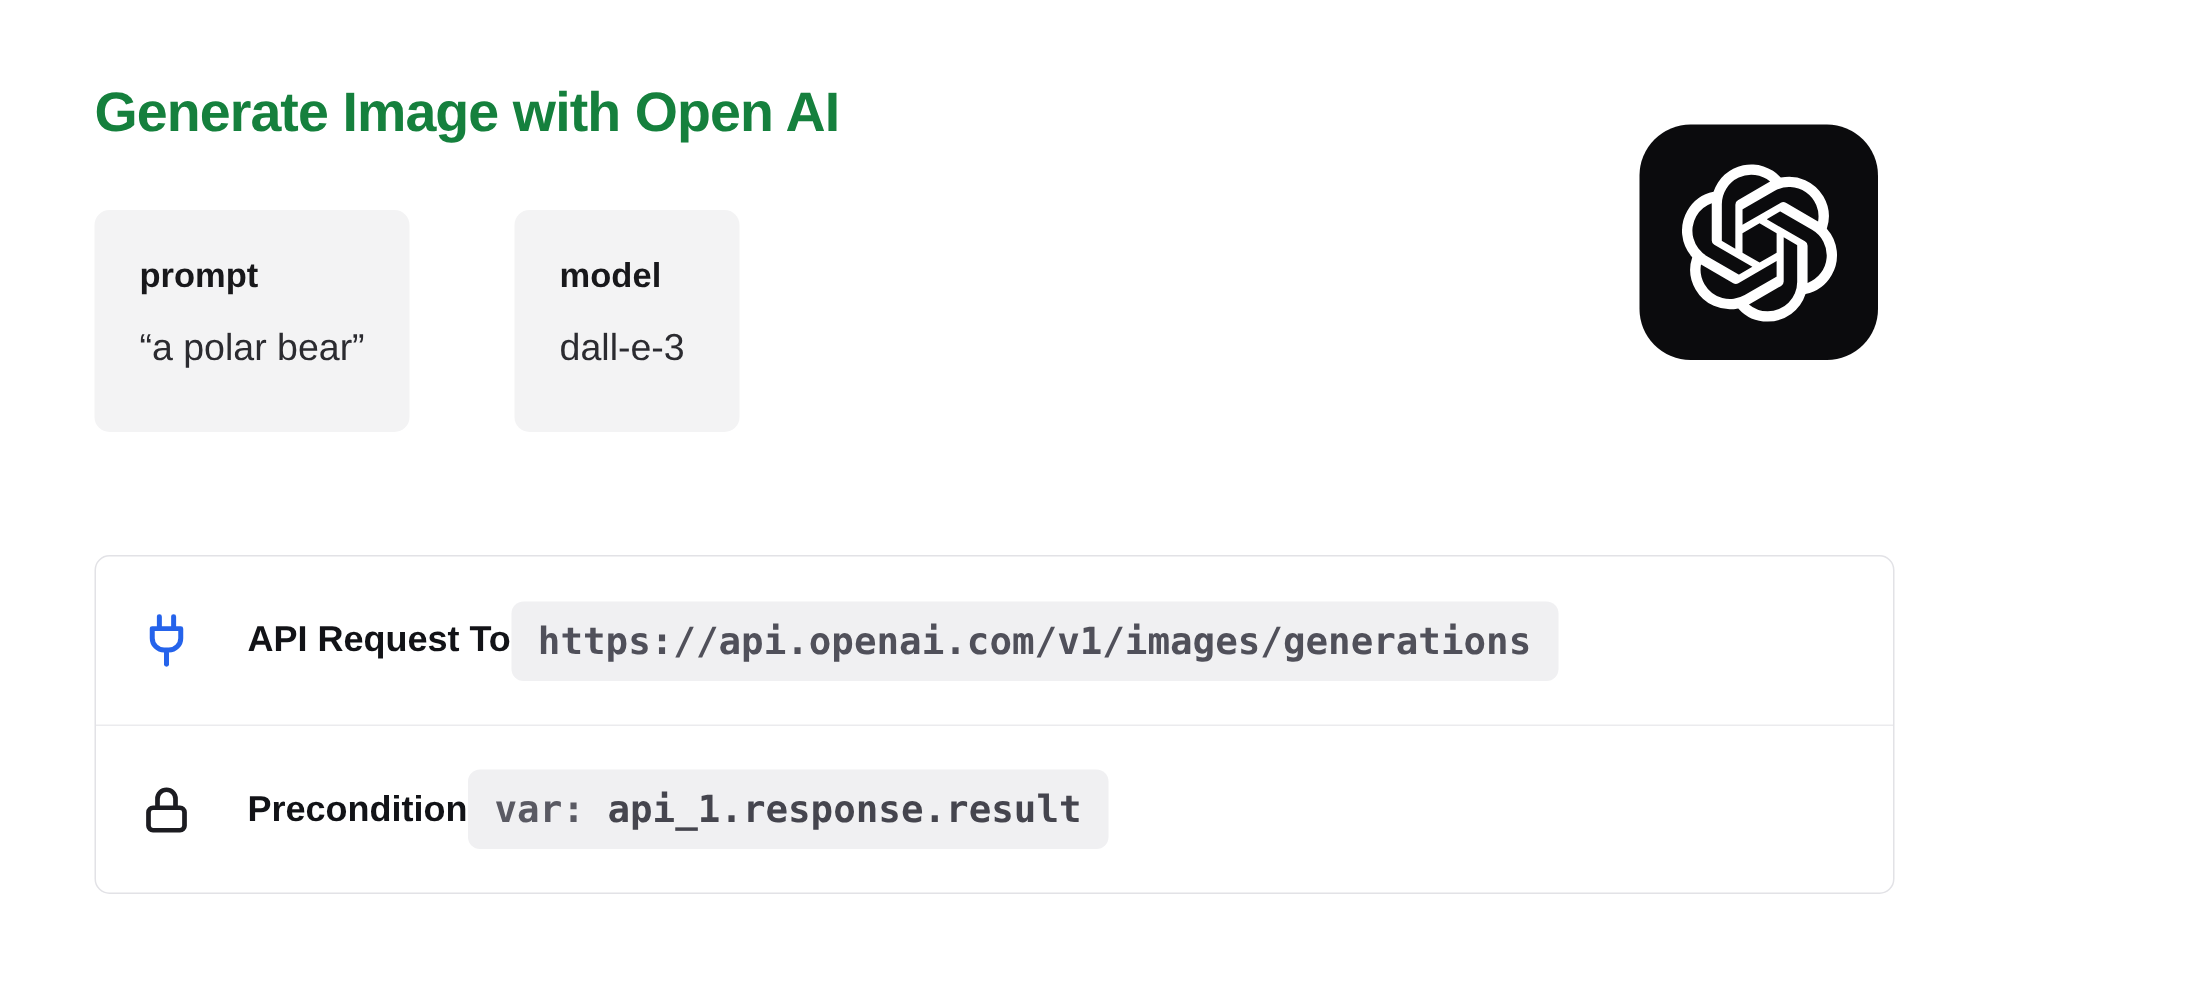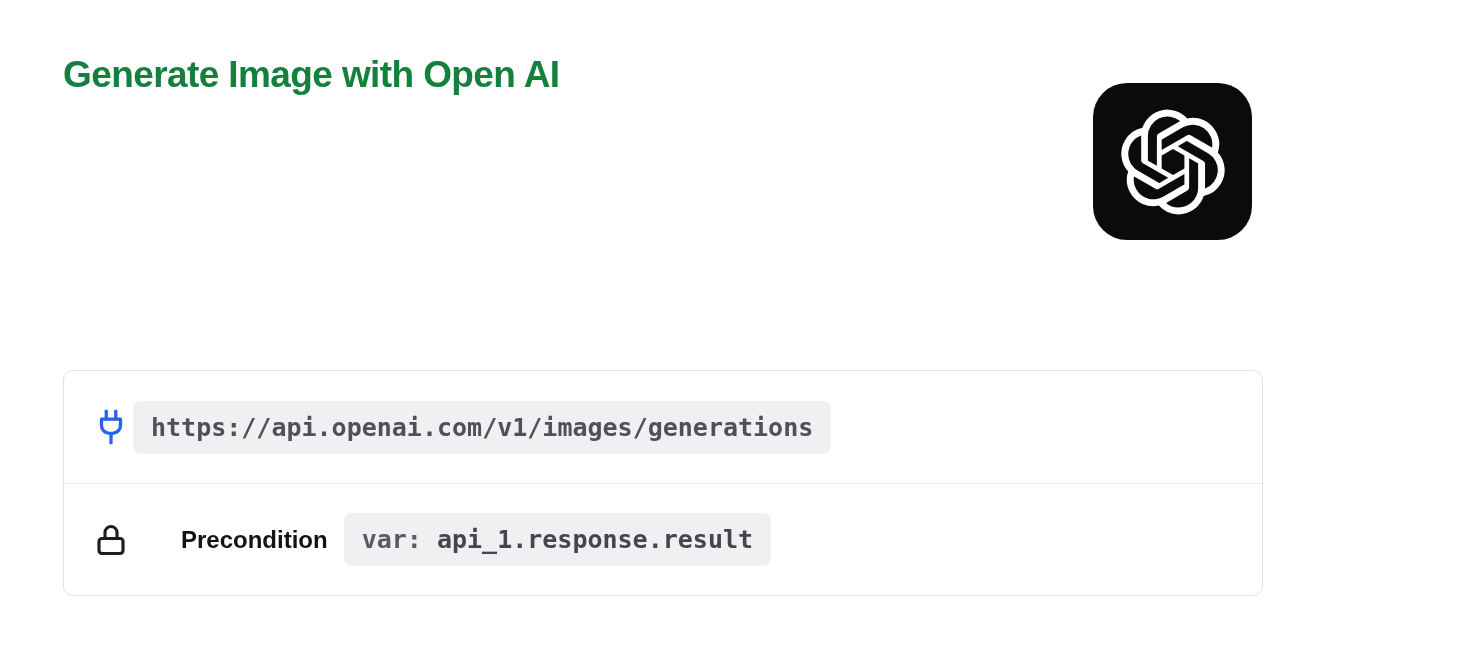--- a/index.html
+++ b/index.html
@@ -71,21 +71,21 @@
     background: #ffffff;
     border: 1.5px solid #e2e2e6;
     border-radius: 10px;
   }
   .detail-row {
     display: flex;
     align-items: center;
     height: 112px;
     padding-left: 25px;
   }
-  .detail-row.second { border-top: 1.5px solid #ebebee; gap: 16px; }
+  .detail-row.second { border-top: 1.5px solid #ebebee; }
   .icon-wrap {
     width: 44px;
     display: flex;
     align-items: center;
     justify-content: center;
     flex: 0 0 44px;
   }
   .icon-wrap svg { display: block; }
   .detail-label {
     font-size: 24px;
@@ -112,33 +112,42 @@
 
 <h1 class="page-title">Generate Image with Open AI</h1>
 
 <div class="openai-logo">
   <svg viewBox="-0.6 -0.6 25.2 25.2" xmlns="http://www.w3.org/2000/svg" aria-hidden="true">
     <path fill="#ffffff" d="M22.2819 9.8211a5.9847 5.9847 0 0 0-.5157-4.9108 6.0462 6.0462 0 0 0-6.5098-2.9A6.0651 6.0651 0 0 0 4.9807 4.1818a5.9847 5.9847 0 0 0-3.9977 2.9 6.0462 6.0462 0 0 0 .7427 7.0966 5.98 5.98 0 0 0 .511 4.9107 6.051 6.051 0 0 0 6.5146 2.9001A5.9847 5.9847 0 0 0 13.2599 24a6.0557 6.0557 0 0 0 5.7718-4.2058 5.9894 5.9894 0 0 0 3.9977-2.9001 6.0557 6.0557 0 0 0-.7475-7.073zm-9.022 12.6081a4.4755 4.4755 0 0 1-2.8764-1.0408l.1419-.0804 4.7783-2.7582a.7948.7948 0 0 0 .3927-.6813v-6.7369l2.02 1.1686a.071.071 0 0 1 .038.0615v5.5826a4.504 4.504 0 0 1-4.4945 4.4849zm-9.6607-4.1254a4.4708 4.4708 0 0 1-.5346-3.0137l.142.0852 4.783 2.7582a.7712.7712 0 0 0 .7806 0l5.8428-3.3685v2.3324a.0804.0804 0 0 1-.0332.0615L9.74 19.9502a4.4992 4.4992 0 0 1-6.1408-1.6464zM2.3408 7.8956a4.485 4.485 0 0 1 2.3655-1.9728V11.6a.7664.7664 0 0 0 .3879.6765l5.8144 3.3543-2.0201 1.1685a.0757.0757 0 0 1-.071 0l-4.8303-2.7865A4.504 4.504 0 0 1 2.3408 7.8956zm16.5963 3.8558L13.1038 8.364 15.1192 7.2a.0757.0757 0 0 1 .071 0l4.8303 2.7913a4.4944 4.4944 0 0 1-.6765 8.1042v-5.6772a.79.79 0 0 0-.407-.667zm2.0107-3.0231l-.142-.0852-4.7735-2.7818a.7759.7759 0 0 0-.7854 0L9.409 9.2297V6.8974a.0662.0662 0 0 1 .0284-.0615l4.8303-2.7866a4.4992 4.4992 0 0 1 6.6802 4.66zM8.3065 12.863l-2.02-1.1638a.0804.0804 0 0 1-.038-.0567V6.0742a4.4992 4.4992 0 0 1 7.3757-3.4537l-.142.0805L8.704 5.459a.7948.7948 0 0 0-.3927.6813zm1.0976-2.3654l2.602-1.4998 2.6069 1.4998v2.9994l-2.5974 1.4997-2.6067-1.4997z"></path>
   </svg>
 </div>
 
 <div class="param-list">
+  <div class="param-card">
+    <div class="param-label">prompt</div>
+    <div class="param-value">“a polar bear”</div>
+  </div>
+  <div class="param-card">
+    <div class="param-label">model</div>
+    <div class="param-value">dall-e-3</div>
+  </div>
 </div>
 
 <div class="detail-card">
 
   <div class="detail-row">
     <span class="icon-wrap">
       <svg width="38" height="38" viewBox="0 0 24 24" fill="none" stroke="#2563eb" stroke-width="2.1" stroke-linecap="round" stroke-linejoin="round">
         <path d="M12 22v-5"></path>
         <path d="M9 7V2"></path>
         <path d="M15 7V2"></path>
         <path d="M6 7h12v4a5 5 0 0 1-5 5h-2a5 5 0 0 1-5-5Z"></path>
       </svg>
     </span>
+    <span class="detail-label">API Request To</span>
     <code class="code-chip url-chip">https://api.openai.com/v1/images/generations</code>
   </div>
 
   <div class="detail-row second">
     <span class="icon-wrap">
       <svg width="36" height="36" viewBox="0 0 24 24" fill="none" stroke="#1c1c21" stroke-width="2.1" stroke-linecap="round" stroke-linejoin="round">
         <rect x="4" y="11" width="16" height="10" rx="2"></rect>
         <path d="M8 11V7a4 4 0 0 1 8 0v4"></path>
       </svg>
     </span>

